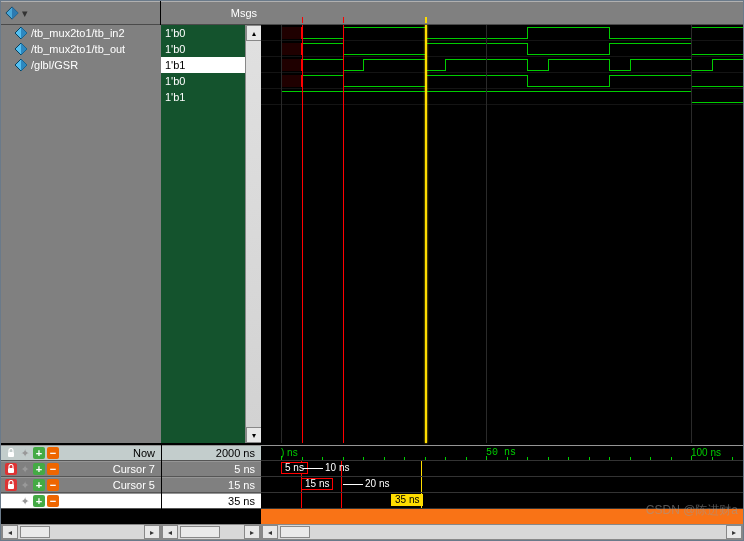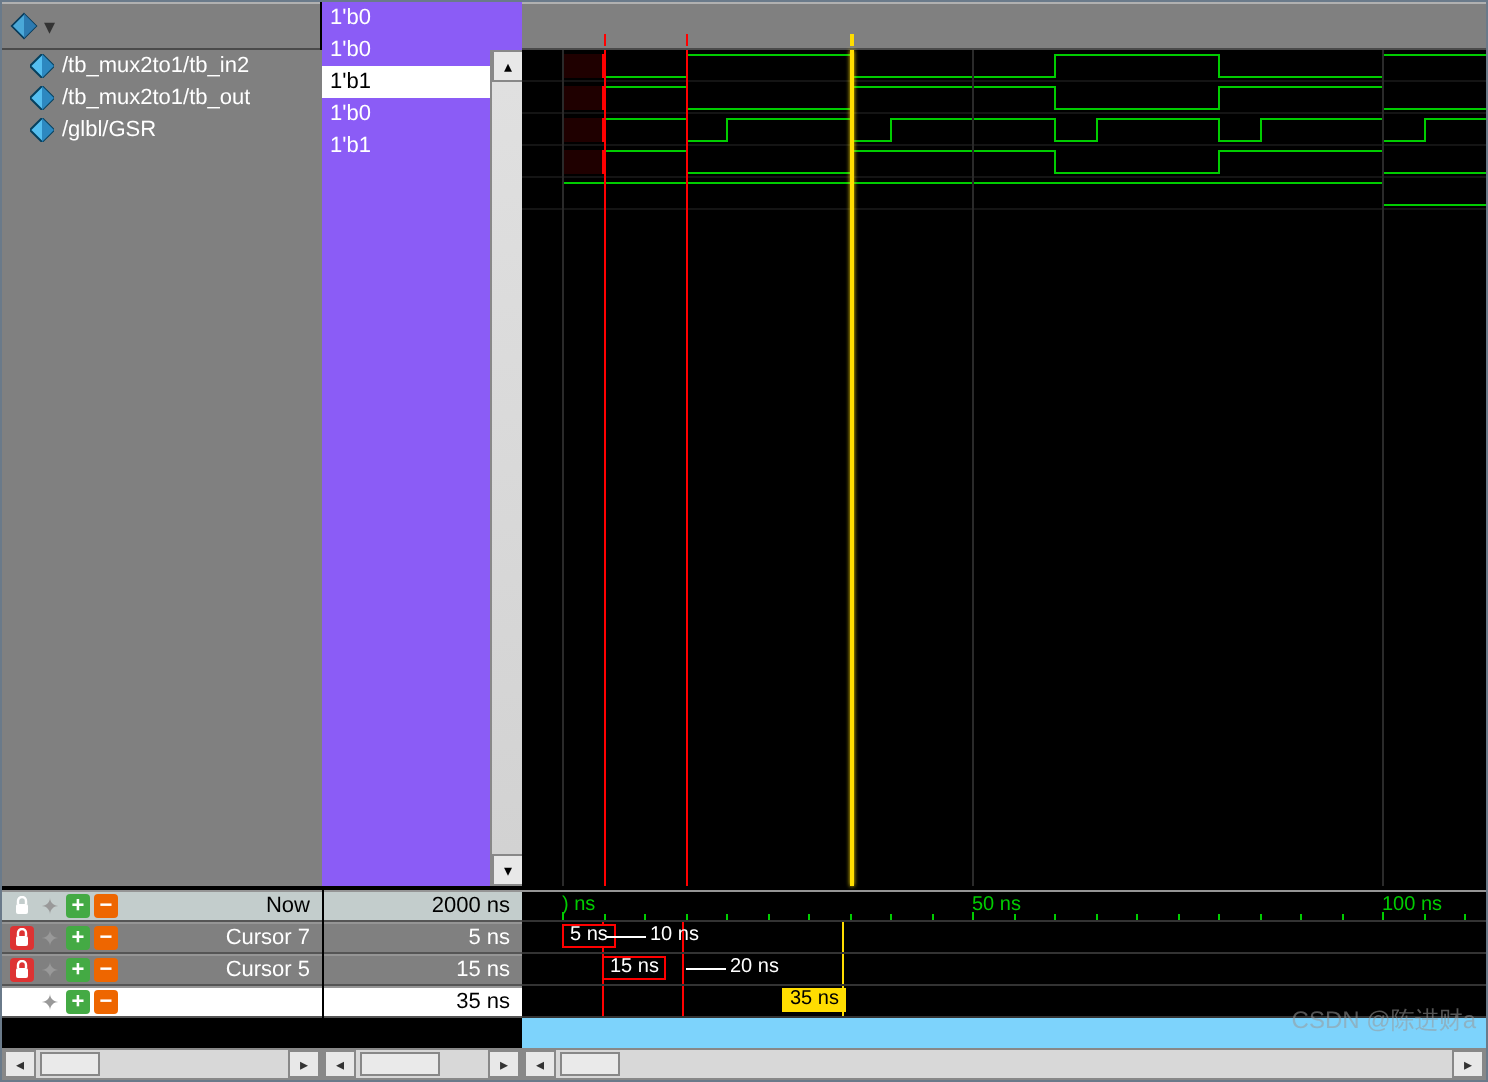--- a/index.html
+++ b/index.html
@@ -8,21 +8,21 @@
   .top { flex: 1; display: flex; border-bottom: 1px solid #000; }
   .col { display: flex; flex-direction: column; }
   .names { width: 160px; border-right: 1px solid #000; }
   .msgs  { width: 100px; position: relative; }
   .wave  { flex: 1; background: #000; position: relative; }
 
   .hdr { height: 24px; background: #808080; border-bottom: 1px solid #4a4a4a; border-top: 1px solid #b0b0b0; display: flex; align-items: center; padding: 0 4px; color: #fff; }
   .hdr.right { justify-content: flex-end; }
   .hdr.icon { }
   .hdr.icon svg { width: 14px; height: 14px; }
-  .body { flex: 1; background: #8b5cf6; position: relative; overflow: hidden; }
+  .body { flex: 1; background: #14532d; position: relative; overflow: hidden; }
 
   .siglist { background: #808080; }
   .sig { height: 16px; display: flex; align-items: center; padding-left: 14px; color: #fff; cursor: default; }
   .sig.selected { background: #fff; color: #000; }
   .sig .dia { width: 12px; height: 12px; margin-right: 4px; flex: none; }
   .sig .dia svg { display: block; }
   .sig .label { white-space: nowrap; overflow: hidden; }
 
   .msgval { height: 16px; display: flex; align-items: center; padding-left: 4px; color: #fff; }
   .msgval.selected { background: #fff; color: #000; }
@@ -44,21 +44,21 @@
   .redline { position:absolute; width:1px; background:#f00; top:1px; bottom:1px; }
   .dashed2 { position:absolute; left:520px; right:0; top: 101px; border-top: 1px dashed #ccc; }
 
   .time-tick { position:absolute; top:0; bottom:0; width:1px; background:#222; }
   .wave-cursor { position:absolute; top:0; bottom:0; width:1px; }
 
   
   .bottom { height: 80px; display: flex; border-top: 1px solid #000; background:#000; }
   .bot-names { width: 160px; display:flex; flex-direction:column; }
   .bot-msgs  { width: 100px; display:flex; flex-direction:column; border-left:1px solid #000; }
-  .bot-wave  { flex:1; background:#7dd3fc; position:relative; }
+  .bot-wave  { flex:1; background:#f97316; position:relative; }
   .brow { height:16px; display:flex; align-items:center; background:#808080; border-bottom:1px solid #555; border-top:1px solid #959595; }
   .brow.light { background:#c3cdcc; color:#000; }
   .brow .icons { display:flex; gap:2px; padding:0 4px; }
   .brow .ico { width:12px; height:12px; border-radius:2px; display:flex; align-items:center; justify-content:center; }
   .lock { background:#d33; }
   .plus { background:#4a4; }
   .minus{ background:#e60; }
   .wrench{ color:#999; }
   .brow .txt { flex:1; text-align:right; padding-right:6px; color:#fff; }
   .brow.light .txt { color:#000; }
@@ -126,20 +126,23 @@
                 <polygon points="6,0 12,6 6,12 0,6" fill="#55bff0" stroke="#06405e"></polygon>
                 <path d="M6 0 L12 6 L6 12" fill="#2d88c0"></path>
               </svg>
             </span>
             <span class="label">/glbl/GSR</span>
           </div>
         </div>
     </div>
 
     <div class="col msgs">
+      <div class="hdr right">
+          <span>Msgs</span>
+        </div>
       <div class="body" id="sig-msgs">
           <div class="msgval">1'b0</div>
           <div class="msgval">1'b0</div>
           <div class="msgval selected">1'b1</div>
           <div class="msgval">1'b0</div>
           <div class="msgval">1'b1</div>
         </div>
       <div class="vscroll">
         <div class="vbtn" style="position:absolute;top:0">▴</div>
         <div class="vtrack"></div>
@@ -316,21 +319,21 @@
       </div>
     <div class="bot-msgs" id="bot-msgs">
         <div class="bmsg light">2000 ns</div>
         <div class="bmsg">5 ns</div>
         <div class="bmsg">15 ns</div>
         <div class="bmsg sel">35 ns</div>
       </div>
     <div class="bot-wave" id="bot-wave">
         <div class="ruler">
           <span class="lbl" style="left: 20px;">) ns</span>
-          <span class="lbl" style="left: 225px;">50 ns</span>
+          <span class="lbl" style="left: 225px; font-family: Liberation Mono, monospace;">50 ns</span>
           <span class="lbl" style="left: 430px;">100 ns</span>
           <div class="tk" style="left: 20px;"></div>
           <div class="tk" style="left: 40.5px; height: 3px;"></div>
           <div class="tk" style="left: 61px; height: 3px;"></div>
           <div class="tk" style="left: 81.5px; height: 3px;"></div>
           <div class="tk" style="left: 102px; height: 3px;"></div>
           <div class="tk" style="left: 122.5px; height: 3px;"></div>
           <div class="tk" style="left: 143px; height: 3px;"></div>
           <div class="tk" style="left: 163.5px; height: 3px;"></div>
           <div class="tk" style="left: 184px; height: 3px;"></div>

